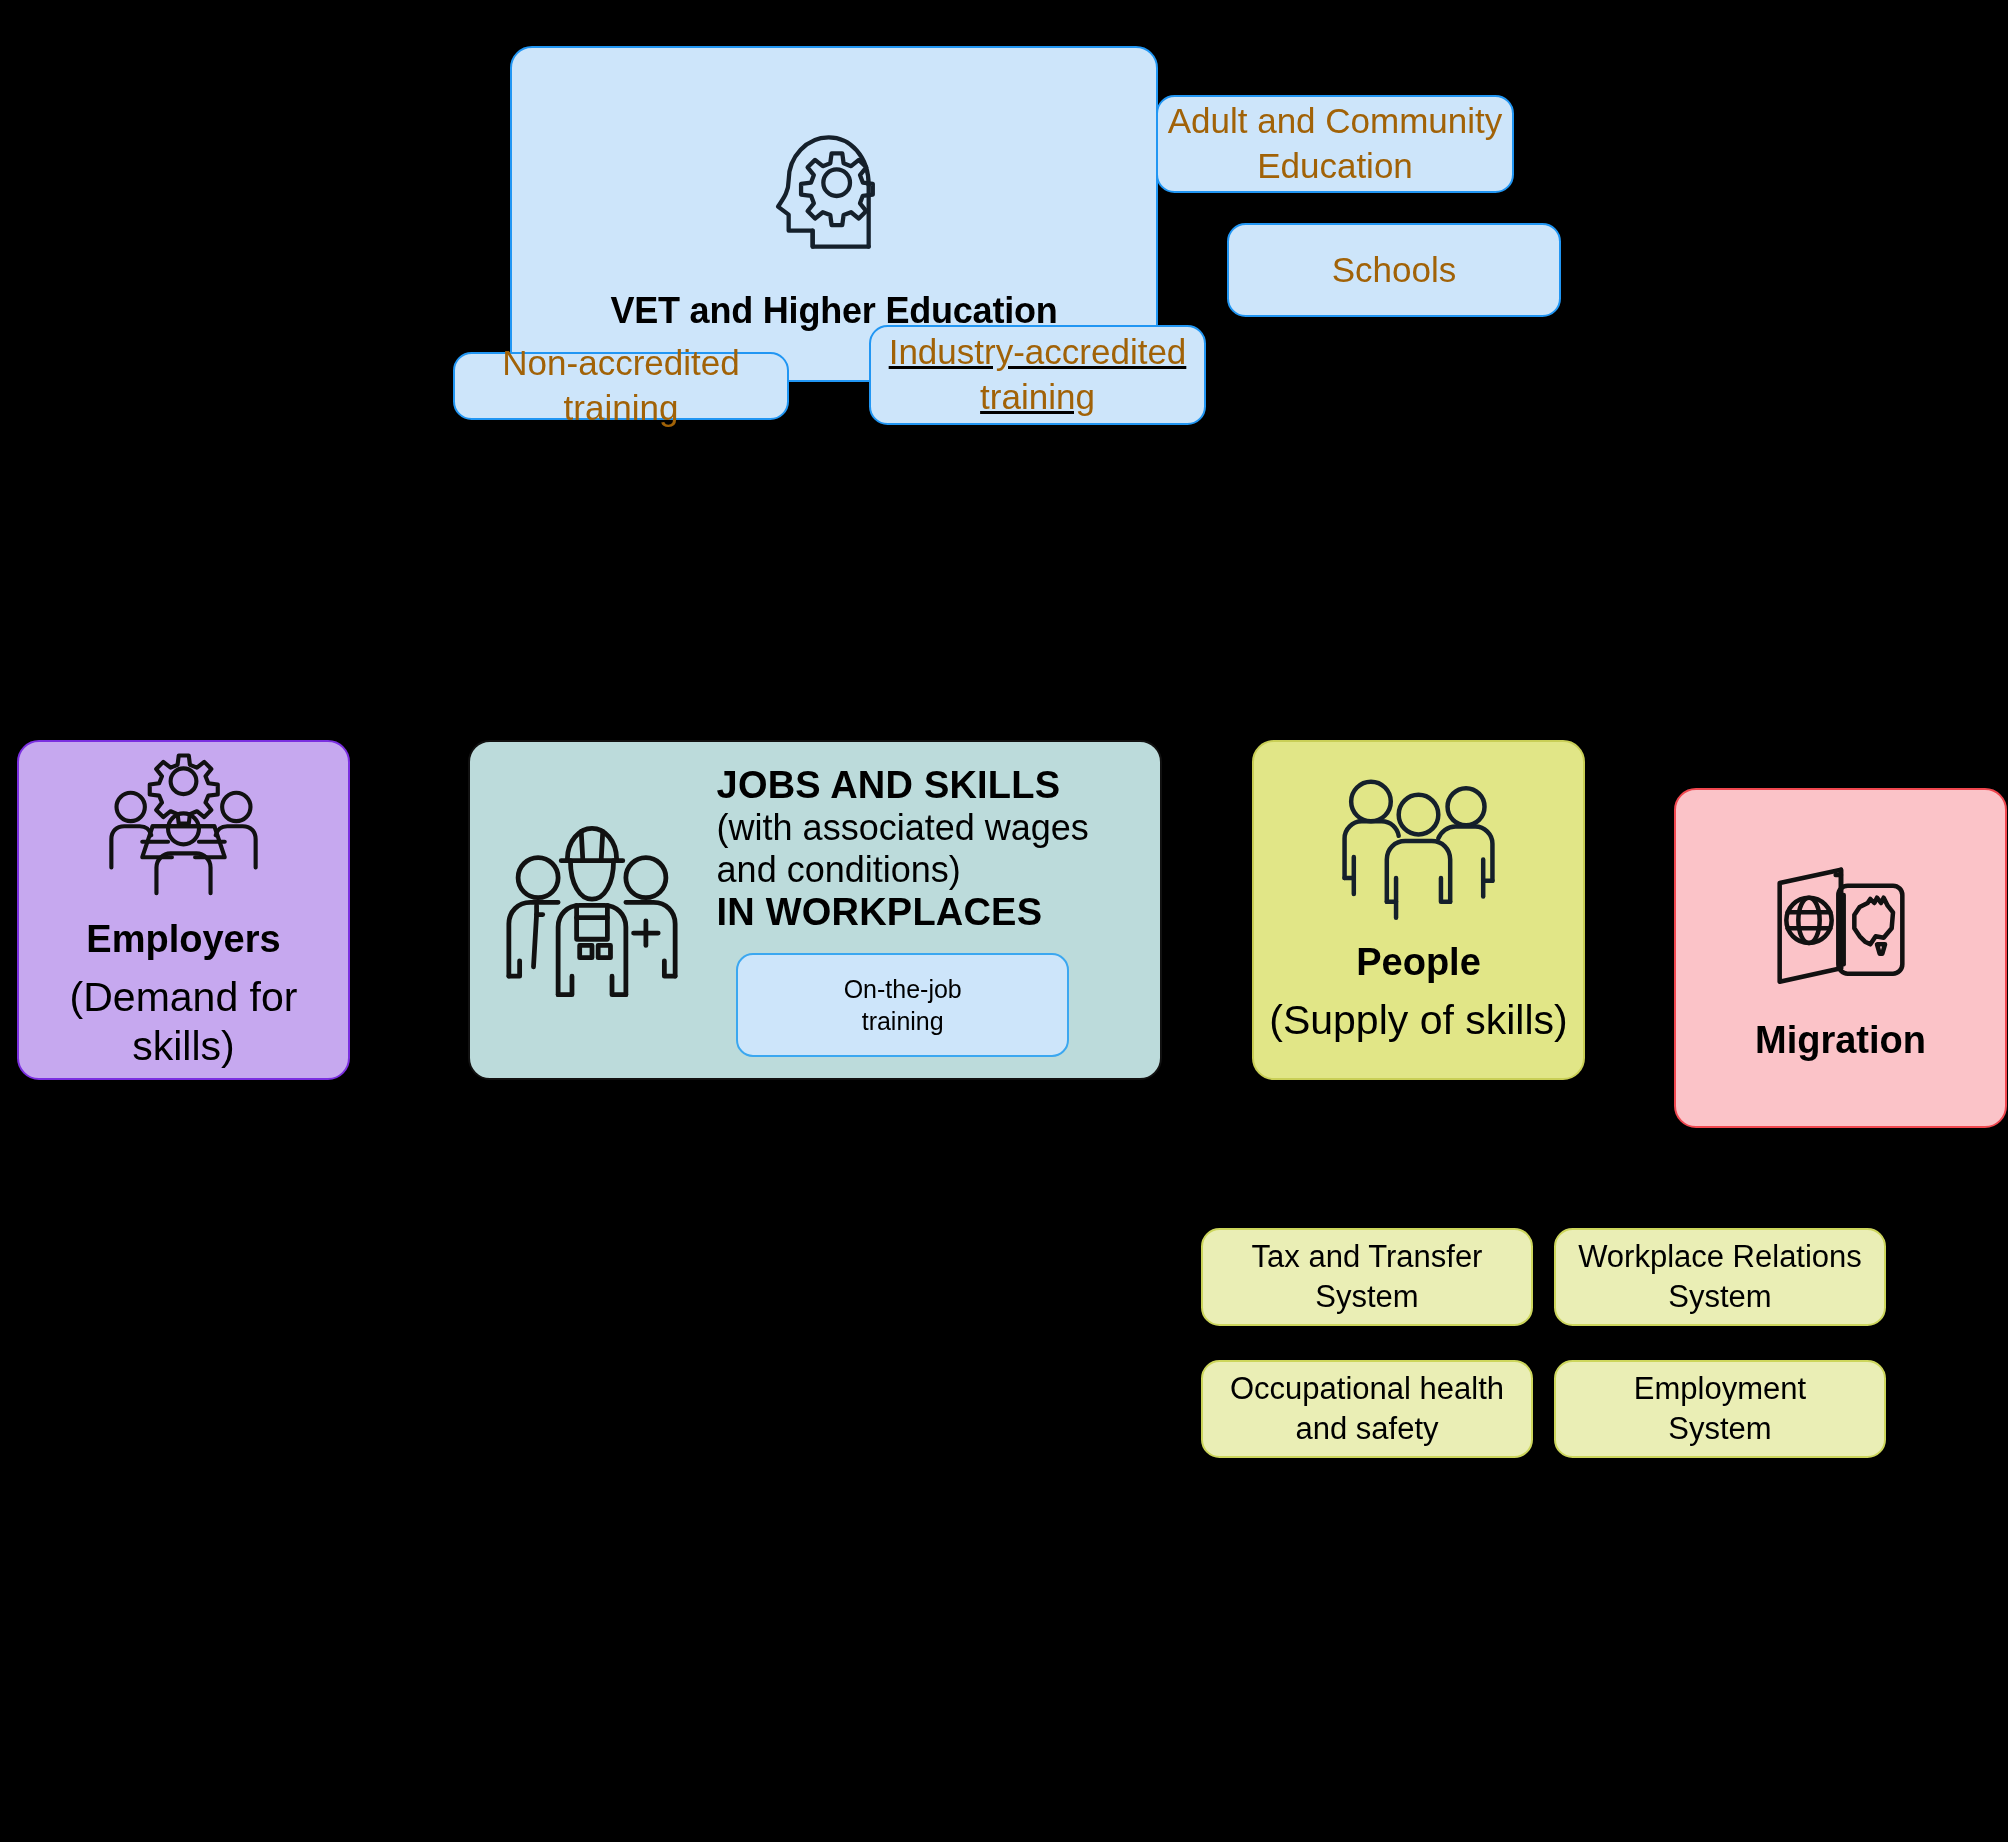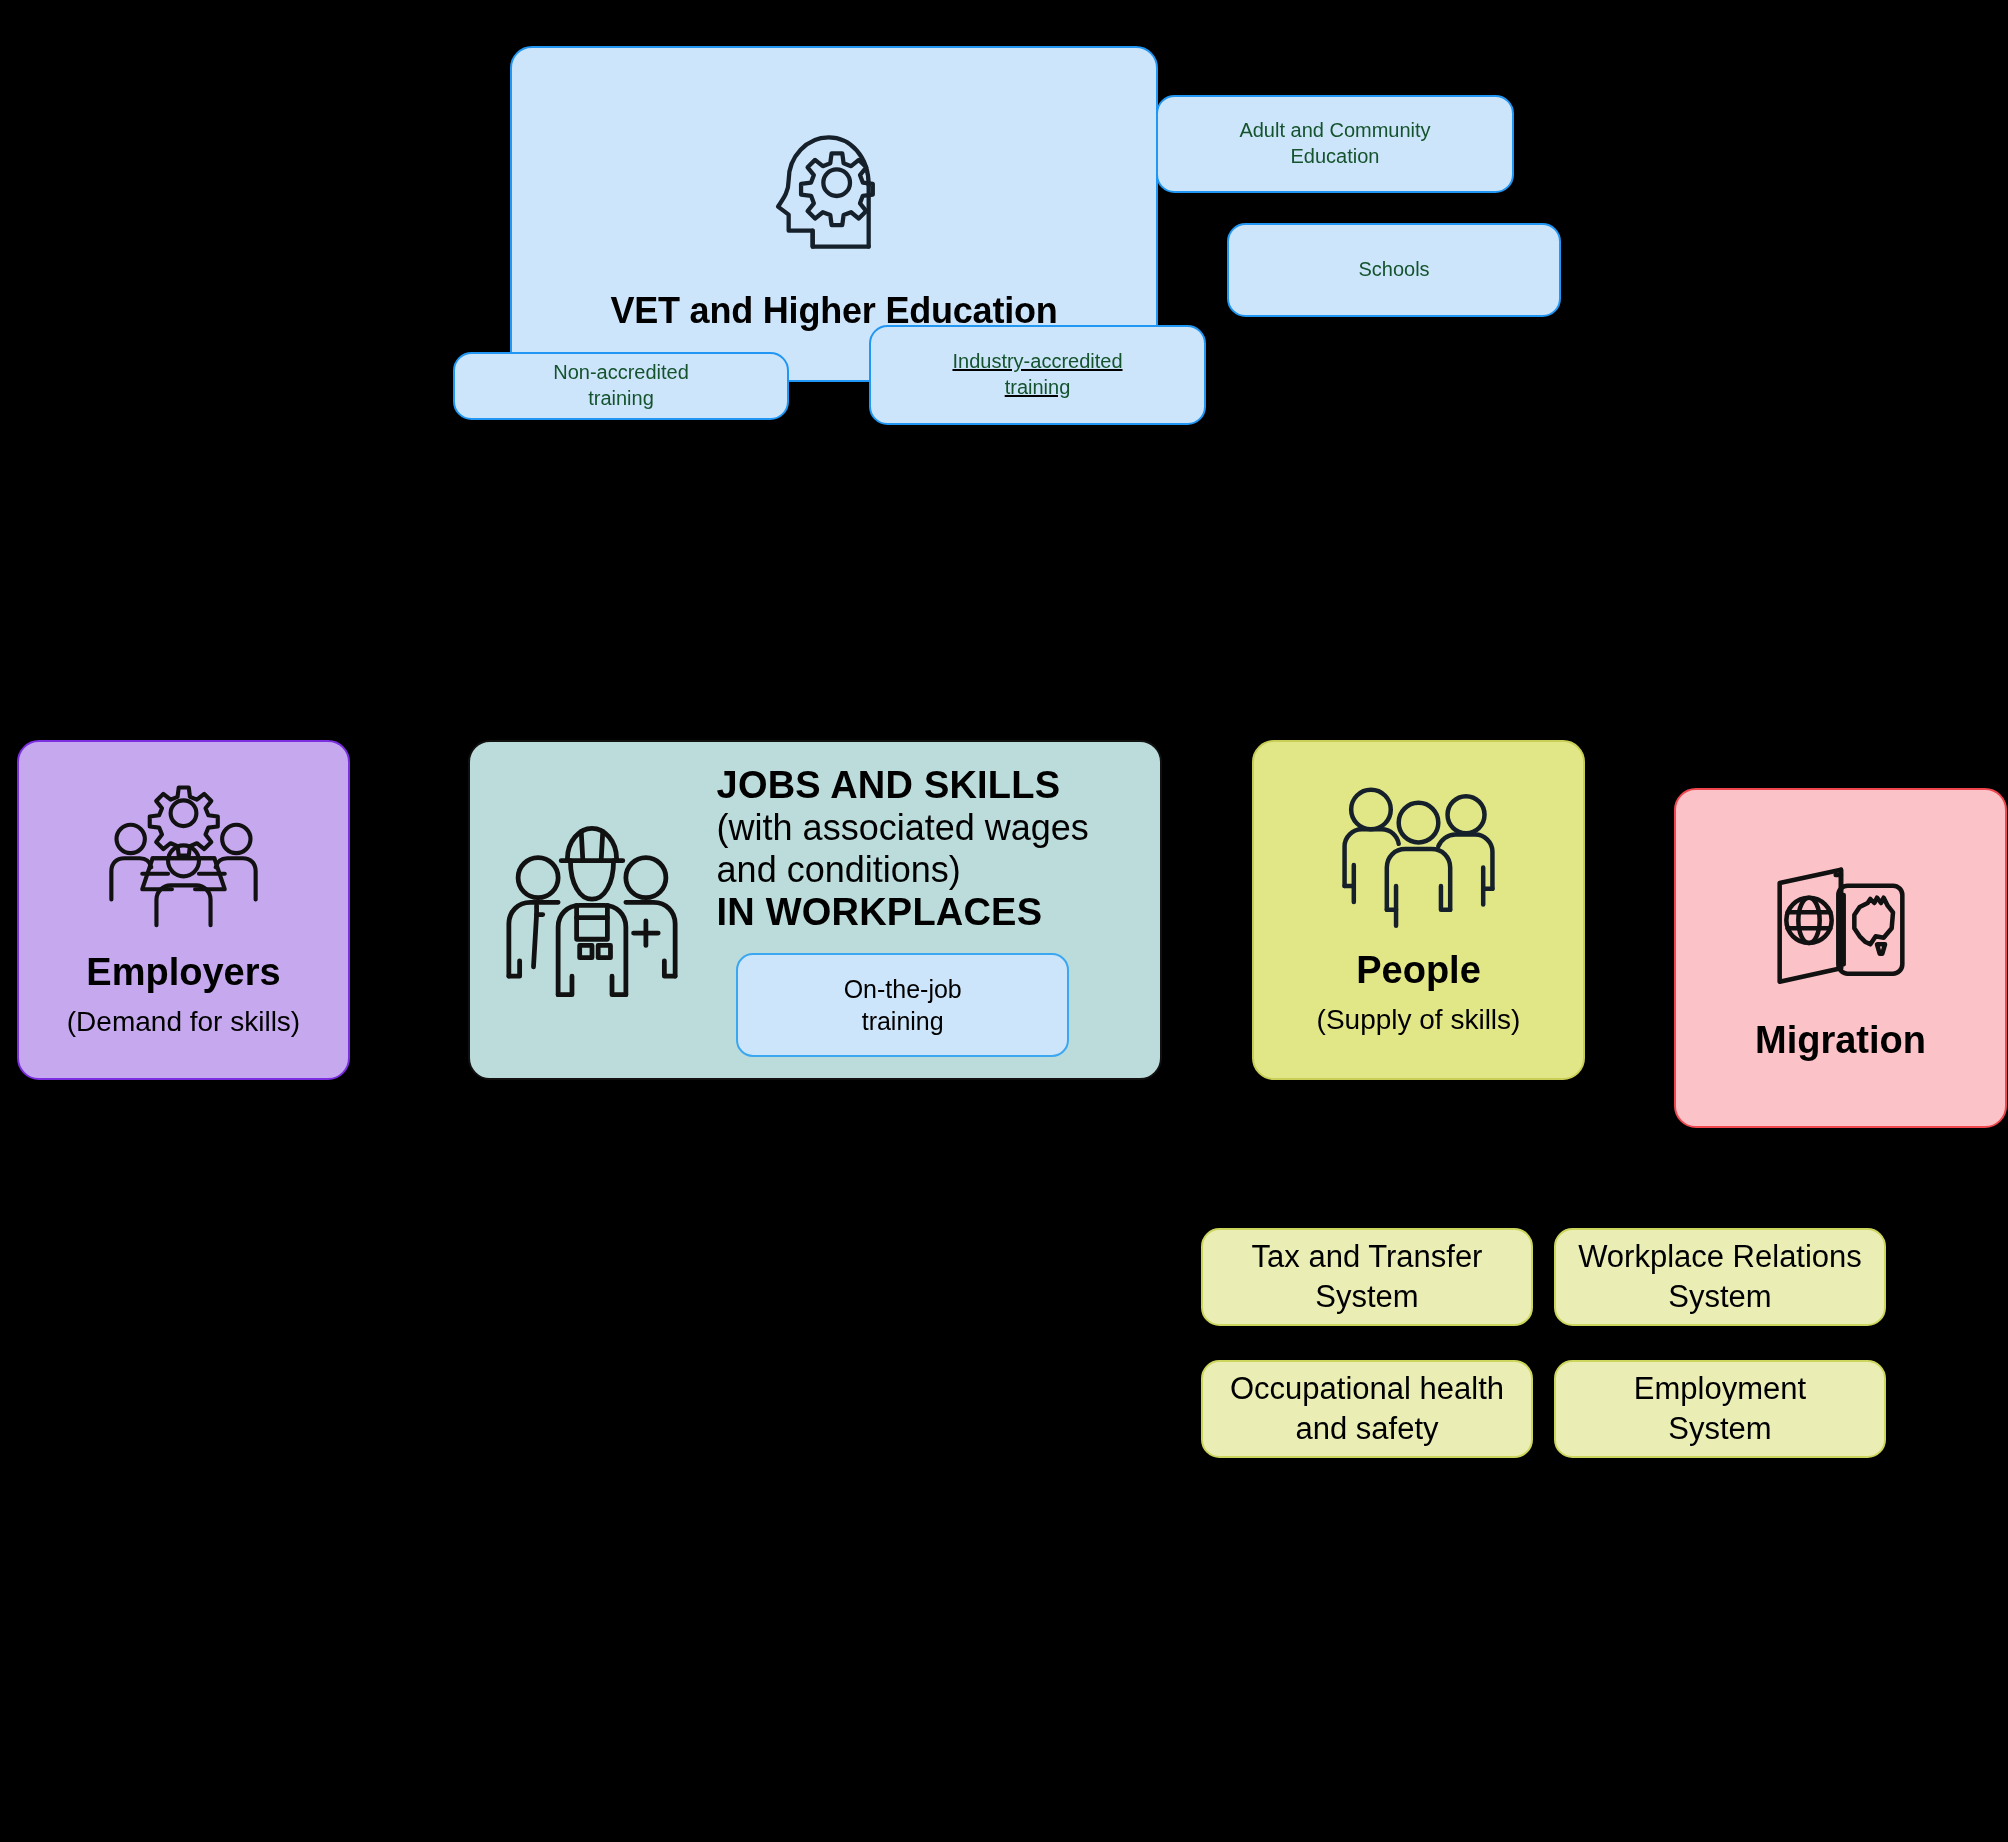--- a/index.html
+++ b/index.html
@@ -31,23 +31,23 @@
     background: #cde5fa;
     border: 2.5px solid #2196f3;
     border-radius: 22px;
   }
   .blue-sub {
     background: #cde5fa;
     border: 2.5px solid #2196f3;
     border-radius: 18.6px;
   }
   .blue-sub-label {
-    font-size: 20px;
+    font-size: 35px;
     line-height: 1.28;
-    color: #14532d;
+    color: #a16207;
   }
   .vet-title {
     font-size: 36px;
     font-weight: bold;
     letter-spacing: -0.2px;
   }
 
   
   .teal-main {
     background: #bcdbdb;
@@ -106,21 +106,21 @@
   .pillar .icon-wrap {
     flex: 0 0 auto;
     margin-bottom: 5px;
   }
   .pillar-title {
     font-size: 38px;
     font-weight: bold;
     line-height: 1.2;
   }
   .pillar-sub {
-    font-size: 28px;
+    font-size: 41px;
     line-height: 1.2;
     margin-top: 10px;
   }
   .purple { background: #c6a8ef; border: 2.5px solid #7b2fe0; }
   .lilac  { background: #ddc9f7; border: 2.5px solid #7b2fe0; }
   .olive  { background: #e1e687; border: 2.5px solid #c9cf56; }
   .pink   { background: #fbc3c8; border: 2.5px solid #f0474f; margin-top: 48px; }
 
   
   .olive-sub {

